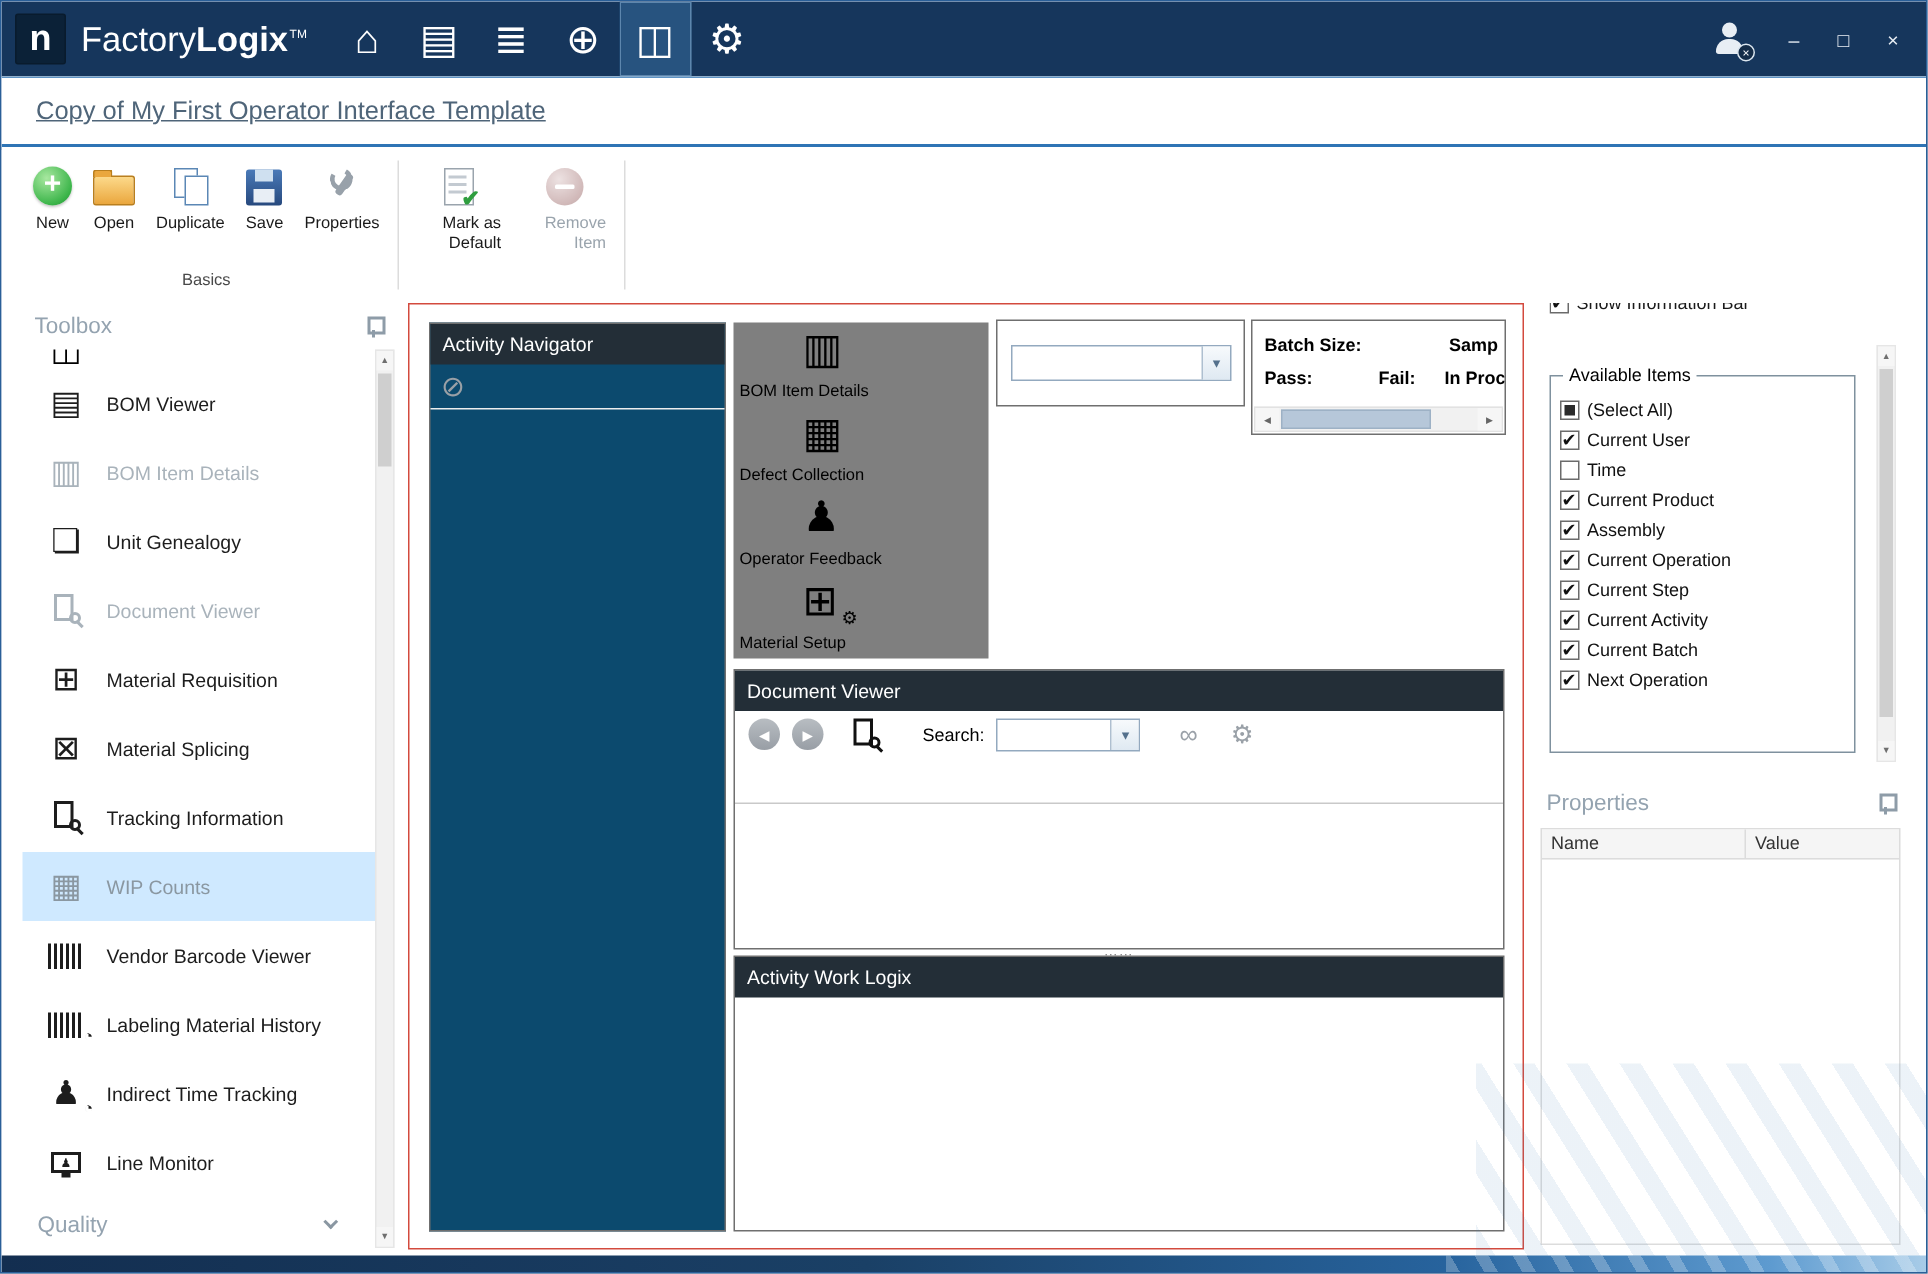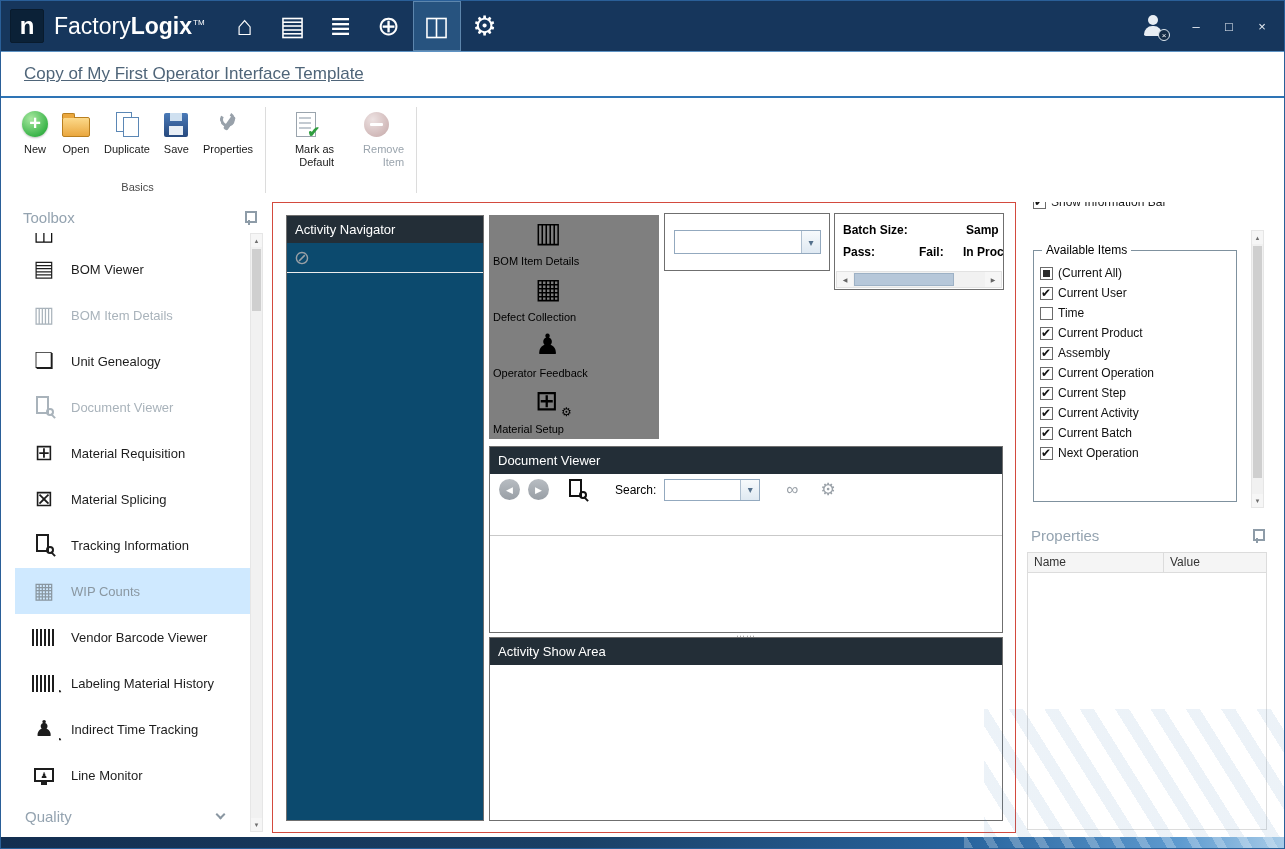--- a/index.html
+++ b/index.html
@@ -432,39 +432,39 @@
         </div>
         <div class="dv-body"></div>
       </div>
 
       <div class="grip">
           <span>⋯⋯</span>
         </div>
 
       <div id="work-area">
         <div class="dark-head">
-            <span>Activity Show Area</span>
+            <span>Activity Work Logix</span>
           </div>
       </div>
 
     </div>
 
     <div id="info-bar">
       <div class="ib-clip">
         <span class="inner">
           <span class="cb" data-state="checked"></span>
           <span>Show Information Bar</span>
         </span>
       </div>
       <div class="groupbox">
         <span class="gb-legend">Available Items</span>
         <div class="gb-list">
           <div class="ib-item">
             <span class="cb" data-state="indeterminate"></span>
-            <span>(Current All)</span>
+            <span>(Select All)</span>
           </div>
           <div class="ib-item">
             <span class="cb" data-state="checked"></span>
             <span>Current User</span>
           </div>
           <div class="ib-item">
             <span class="cb" data-state="unchecked"></span>
             <span>Time</span>
           </div>
           <div class="ib-item">

